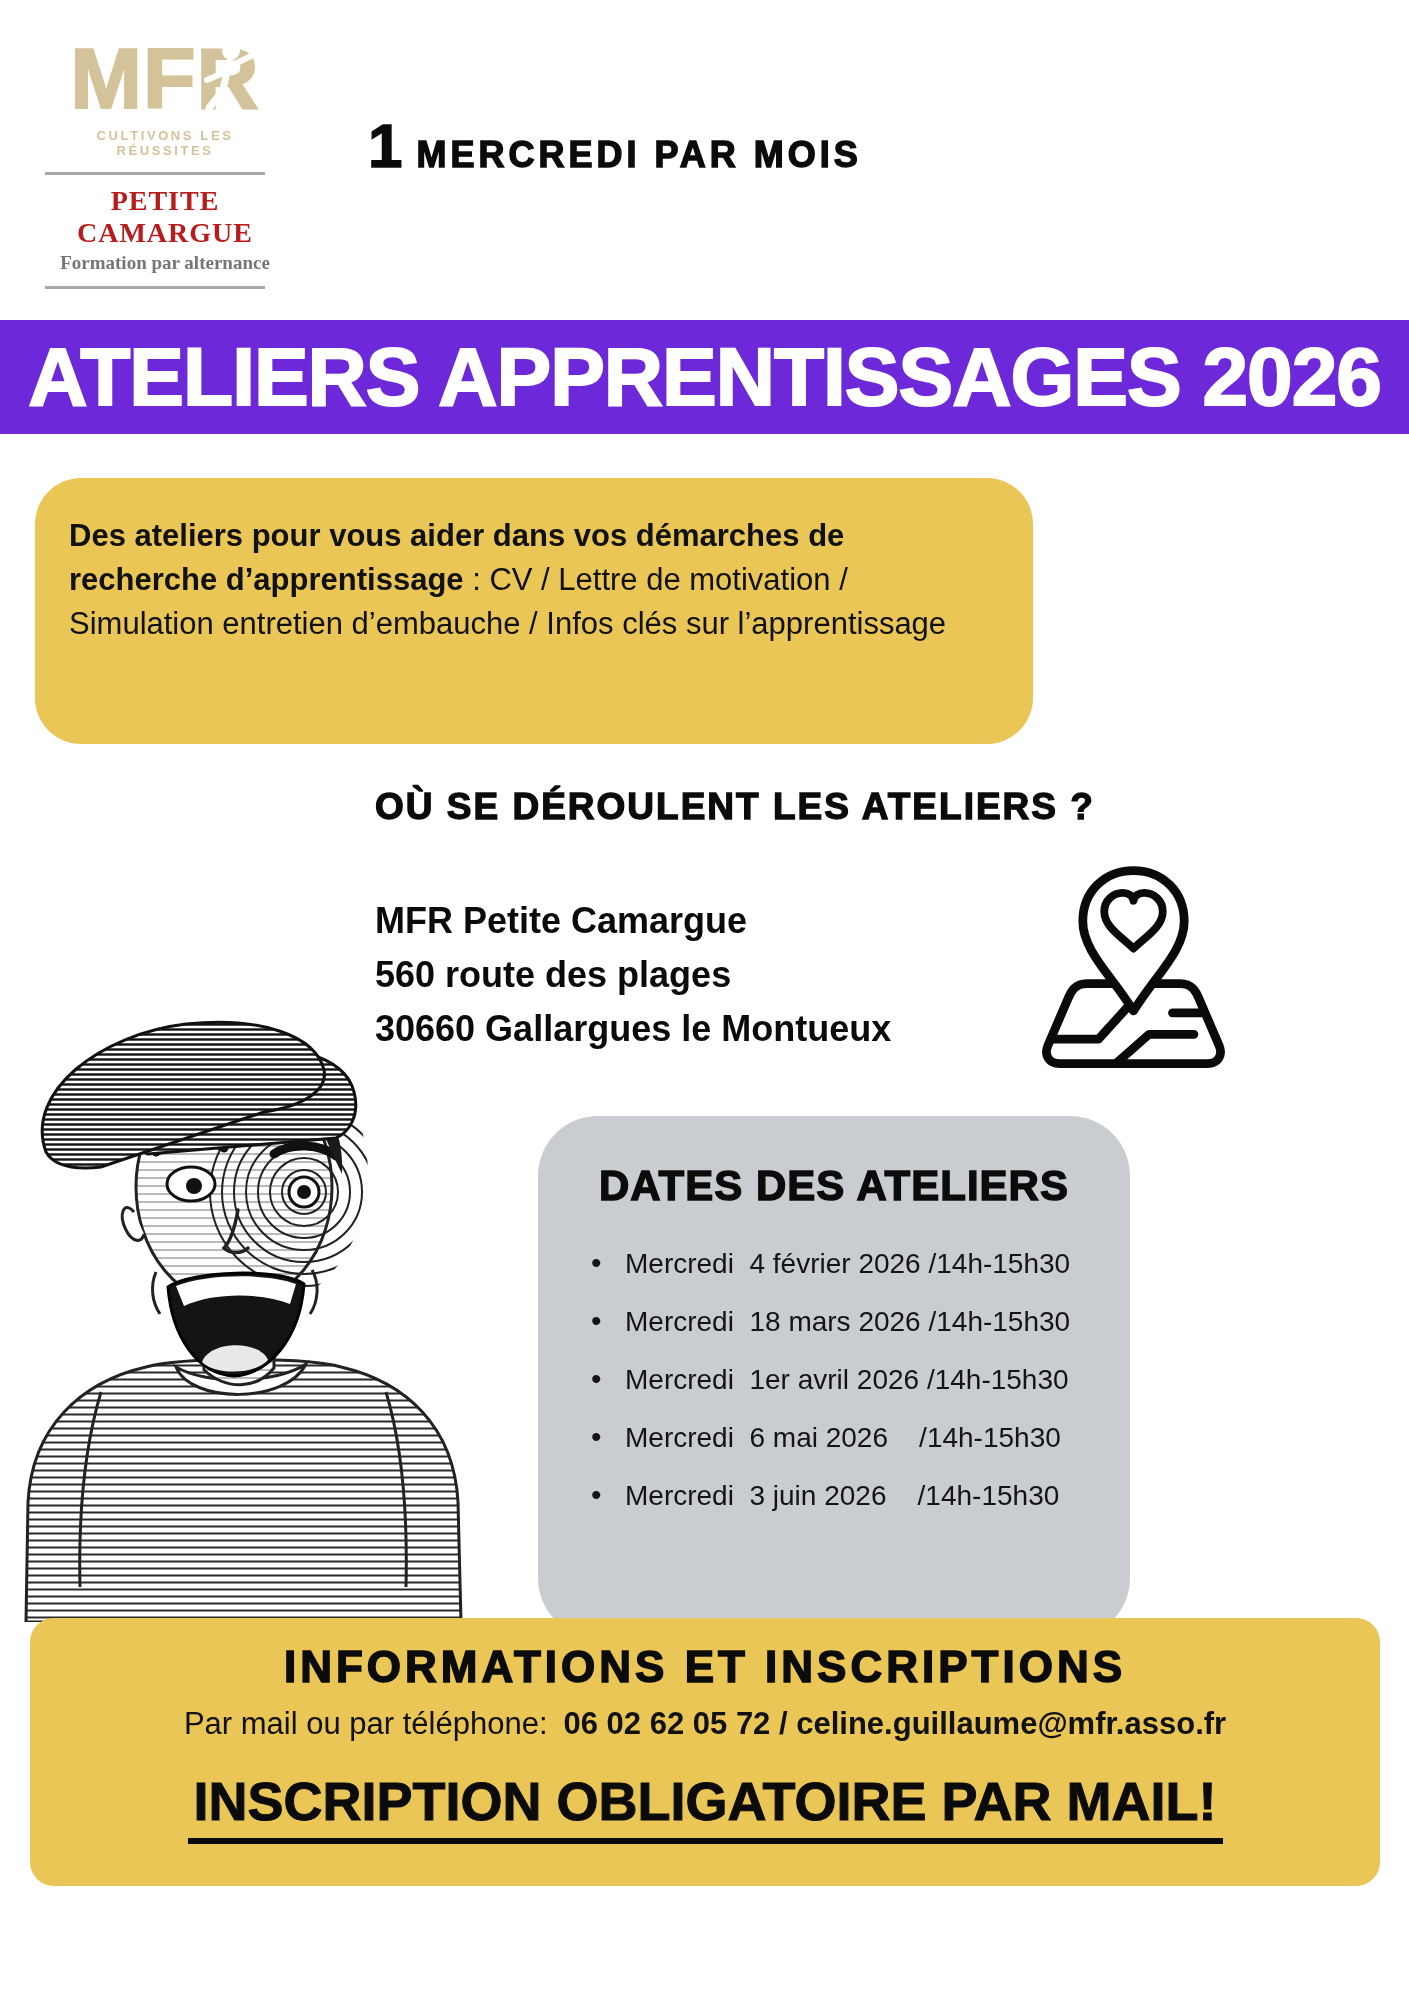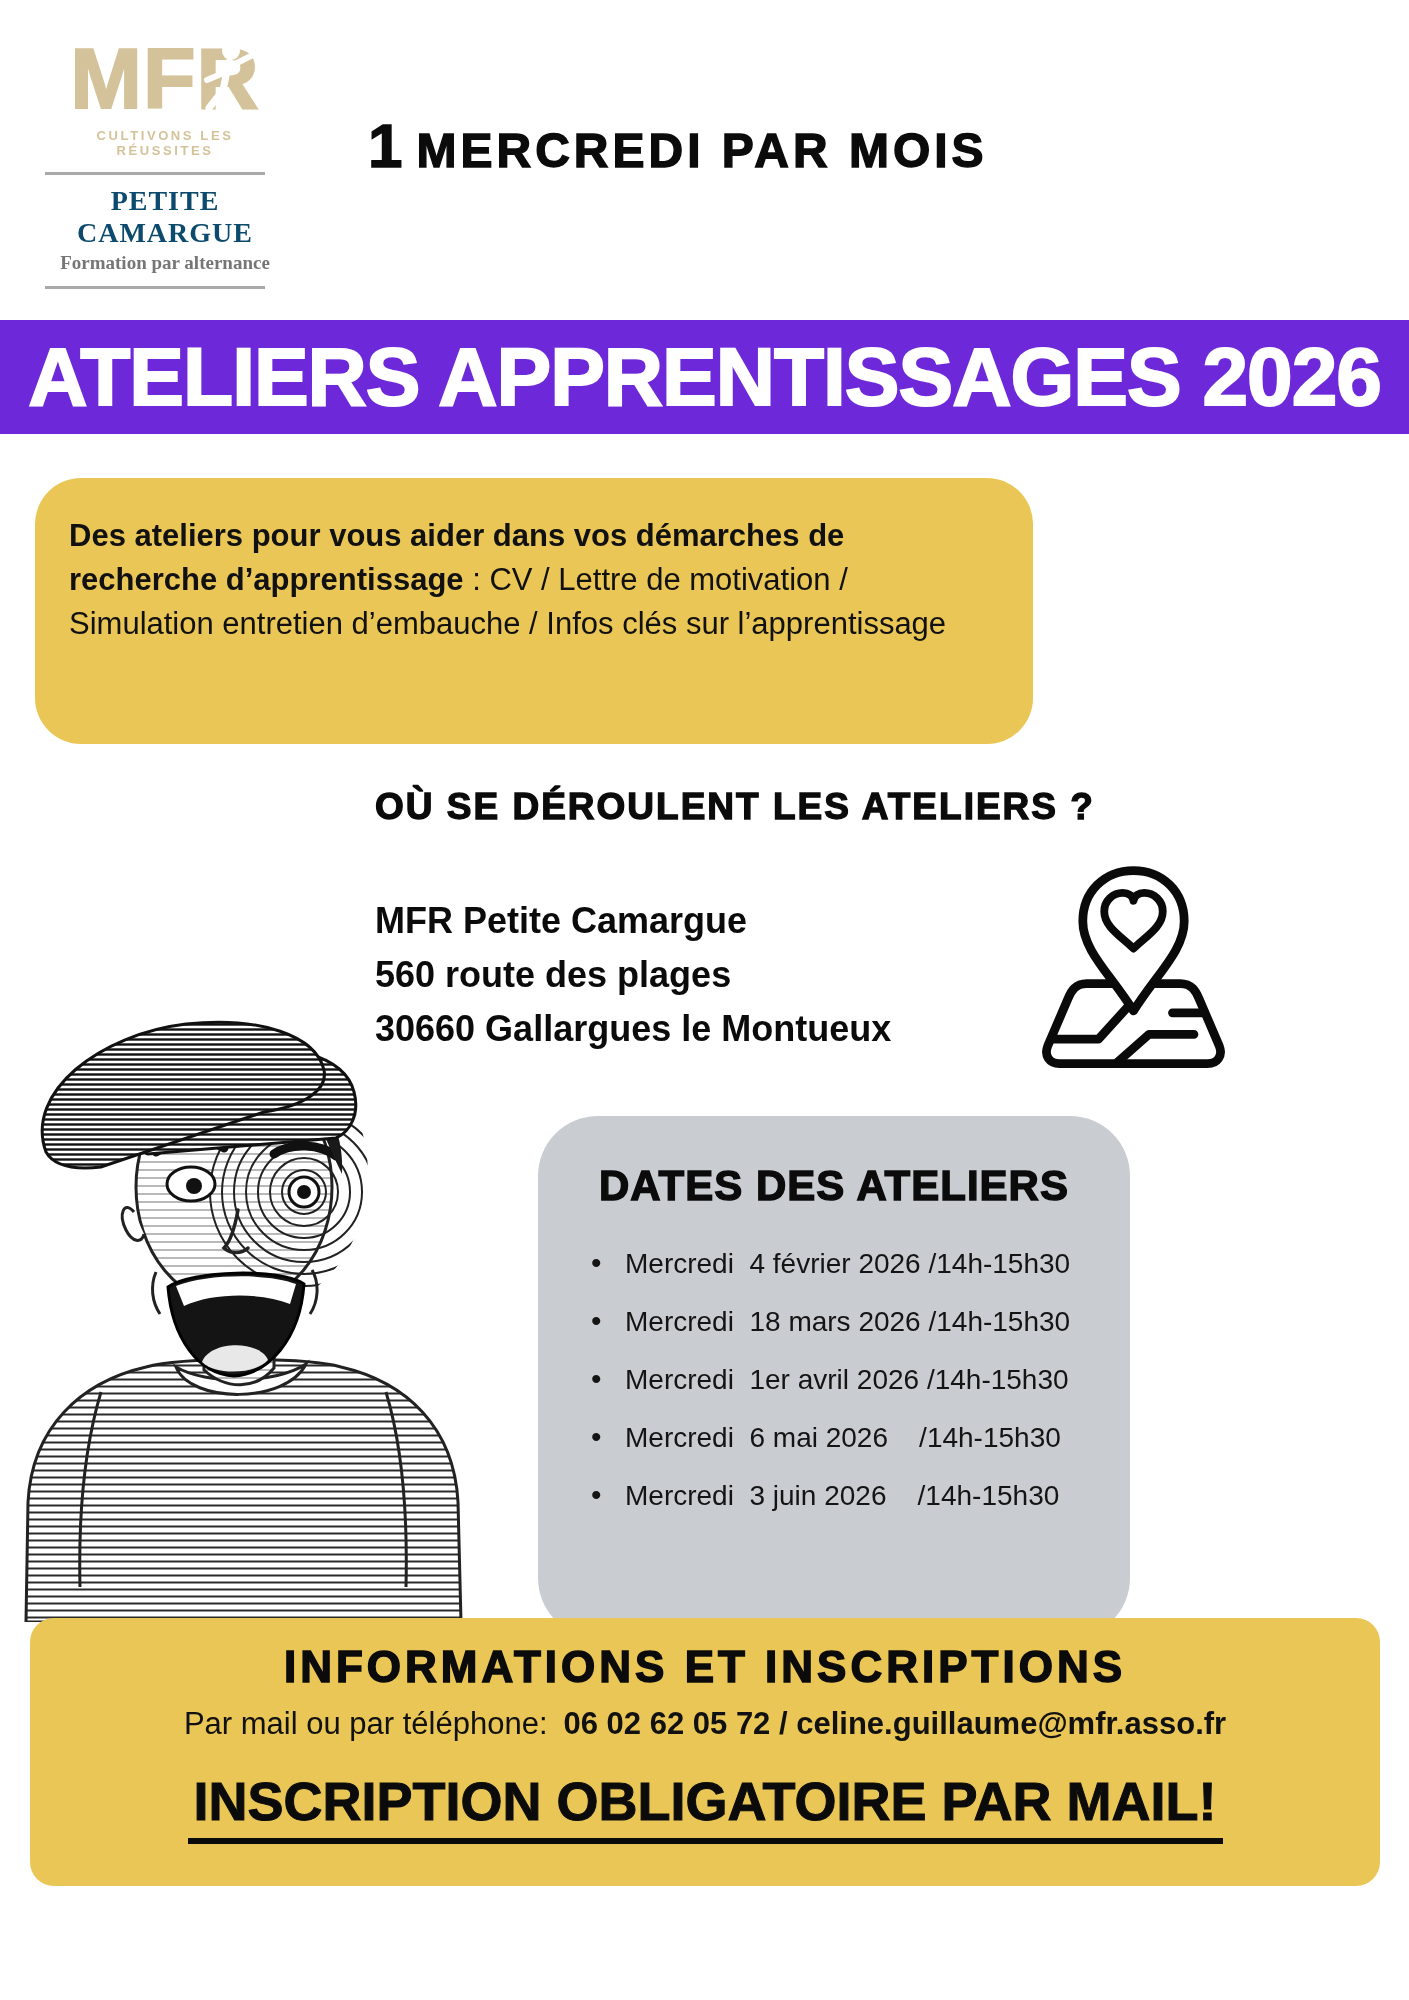--- a/index.html
+++ b/index.html
@@ -8,29 +8,29 @@
     font-family:"Liberation Sans",sans-serif;color:#0b0b0b;overflow:hidden;
   }
   
   .logo{position:absolute;left:45px;top:38px;width:240px;text-align:center;}
   .logo-acronym{position:relative;font-size:86px;font-weight:900;line-height:0.95;
     letter-spacing:1px;color:#d4c39a;-webkit-text-stroke:2px #d4c39a;}
   .logo-figure{position:absolute;left:152px;top:2px;width:66px;height:74px;}
   .logo-tagline{margin-top:8px;font-size:13px;font-weight:700;letter-spacing:2.6px;color:#d4c39a;}
   .logo-line{margin-top:14px;width:220px;height:3px;background:#a9a9a9;}
   .logo-name{margin-top:10px;font-family:"Liberation Serif",serif;font-weight:700;
-    font-size:28px;letter-spacing:1px;color:#0c4a6e;}
+    font-size:28px;letter-spacing:1px;color:#b91c1c;}
   .logo-sub{margin-top:3px;font-family:"Liberation Serif",serif;font-weight:700;
     font-size:19px;color:#767676;}
   .logo-line2{margin-top:12px;width:220px;height:3px;background:#a9a9a9;}
   
   .frequency{position:absolute;left:368px;top:110px;display:flex;align-items:baseline;
     font-weight:900;-webkit-text-stroke:1.4px #0b0b0b;}
   .frequency .num{font-size:62px;letter-spacing:2px;}
-  .frequency .txt{font-size:48px;letter-spacing:4px;margin-left:12px;}
+  .frequency .txt{font-size:36px;letter-spacing:4px;margin-left:12px;}
   
   .banner{position:absolute;left:0;top:320px;width:1409px;height:114px;background:#6d28d9;
     display:flex;align-items:center;justify-content:center;}
   .banner-title{color:#ffffff;font-size:82px;font-weight:900;letter-spacing:-1px;
     -webkit-text-stroke:2px #ffffff;white-space:nowrap;}
   
   .intro-box{position:absolute;left:35px;top:478px;width:998px;height:266px;
     background:#e9c655;border-radius:46px;box-sizing:border-box;padding:36px 34px;}
   .intro-text{font-size:31px;line-height:1.42;color:#111111;}
   .intro-text .b{font-weight:700;}

